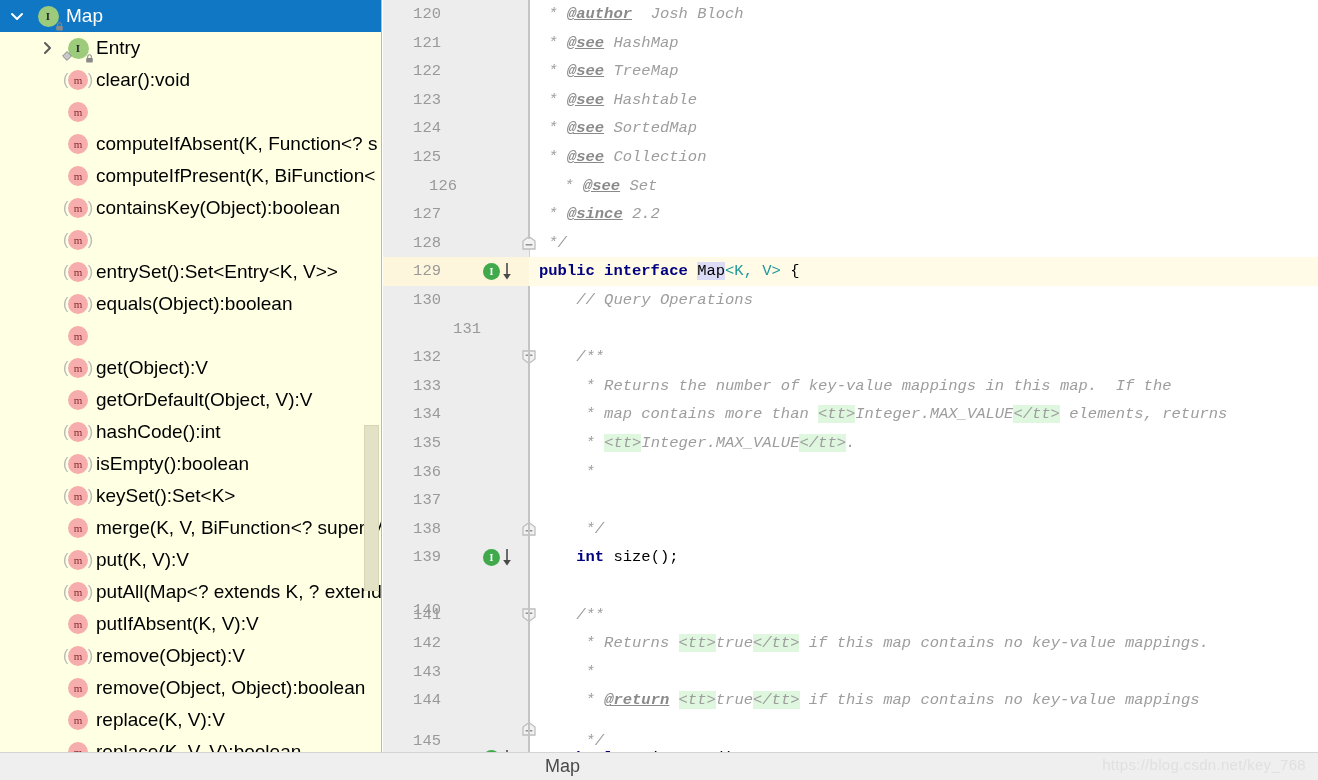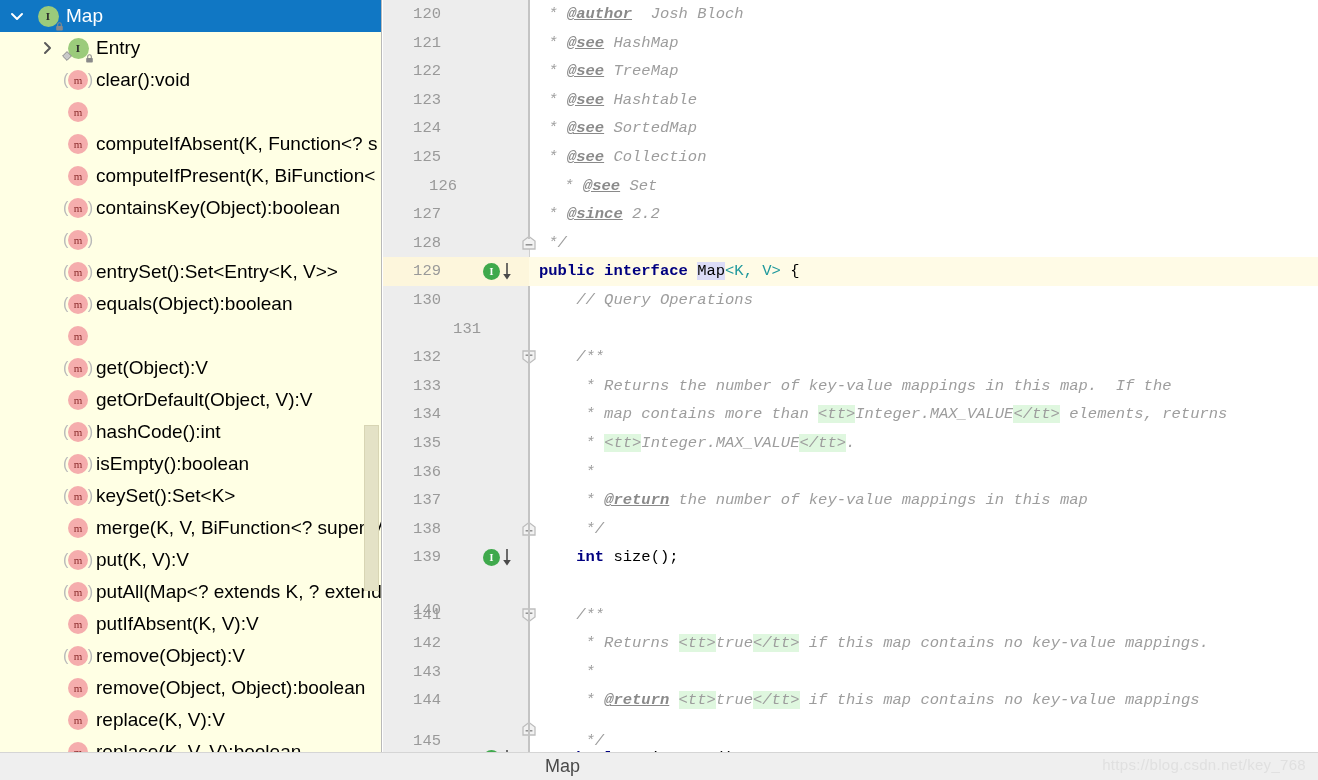--- a/index.html
+++ b/index.html
@@ -396,21 +396,21 @@
                 <path d="M6 1 L6 15" stroke="#4a4a4a" stroke-width="1.6"></path>
                 <path d="M2.2 12 L6 17.5 L9.8 12 Z" fill="#4a4a4a"></path>
               </svg></span></span><span class="code"><span class="c-kw">public interface </span><span class="c-ident-hl">Map</span><span class="c-type">&lt;K, V&gt;</span><span class="c-plain"> {</span></span></div>
         <div class="row" style="top: 286px; position: absolute; left: 0px; right: 0px;"><span class="lineno">130</span><span class="code"><span class="c-comment">    // Query Operations</span></span></div>
         <div class="row" style="top: 314.6px; position: absolute; left: 0px; right: 0px; margin-left: 40px;"><span class="lineno">131</span><span class="code"></span></div>
         <div class="row" style="top: 343.2px; position: absolute; left: 0px; right: 0px;"><span class="lineno">132</span><span class="code"><span class="c-comment">    /**</span></span></div>
         <div class="row" style="top: 371.8px; position: absolute; left: 0px; right: 0px;"><span class="lineno">133</span><span class="code"><span class="c-comment">     * Returns the number of key-value mappings in this map.  If the</span></span></div>
         <div class="row" style="top: 400.4px; position: absolute; left: 0px; right: 0px;"><span class="lineno">134</span><span class="code"><span class="c-comment">     * map contains more than </span><span class="c-tt">&lt;tt&gt;</span><span class="c-comment">Integer.MAX_VALUE</span><span class="c-tt">&lt;/tt&gt;</span><span class="c-comment"> elements, returns</span></span></div>
         <div class="row" style="top: 429px; position: absolute; left: 0px; right: 0px;"><span class="lineno">135</span><span class="code"><span class="c-comment">     * </span><span class="c-tt">&lt;tt&gt;</span><span class="c-comment">Integer.MAX_VALUE</span><span class="c-tt">&lt;/tt&gt;</span><span class="c-comment">.</span></span></div>
         <div class="row" style="top: 457.6px; position: absolute; left: 0px; right: 0px;"><span class="lineno">136</span><span class="code"><span class="c-comment">     *</span></span></div>
-        <div class="row" style="top: 486.2px; position: absolute; left: 0px; right: 0px;"><span class="lineno">137</span><span class="code"><span class="c-comment">     * </span><span class="c-tag">@return</span><span class="c-comment"> the number of key-value mappings in this map</span></span></div>
+        <div class="row" style="top: 486.2px; position: absolute; left: 0px; right: 0px;"><span class="lineno">137</span></div>
         <div class="row" style="top: 514.8px; position: absolute; left: 0px; right: 0px;"><span class="lineno">138</span><span class="code"><span class="c-comment">     */</span></span></div>
         <div class="row" style="top: 543.4px; position: absolute; left: 0px; right: 0px;"><span class="lineno">139</span><span class="gmark"><span class="iface-gicon">I</span><span class="down-arrow"><svg width="12" height="20" viewBox="0 0 12 20">
                 <path d="M6 1 L6 15" stroke="#4a4a4a" stroke-width="1.6"></path>
                 <path d="M2.2 12 L6 17.5 L9.8 12 Z" fill="#4a4a4a"></path>
               </svg></span></span><span class="code"><span class="c-kw">    int </span><span class="c-plain">size();</span></span></div>
         <div class="row" style="top: 572px; position: absolute; left: 0px; right: 0px; margin-top: 24px;"><span class="lineno">140</span><span class="code"></span></div>
         <div class="row" style="top: 600.6px; position: absolute; left: 0px; right: 0px;"><span class="lineno">141</span><span class="code"><span class="c-comment">    /**</span></span></div>
         <div class="row" style="top: 629.2px; position: absolute; left: 0px; right: 0px;"><span class="lineno">142</span><span class="code"><span class="c-comment">     * Returns </span><span class="c-tt">&lt;tt&gt;</span><span class="c-comment">true</span><span class="c-tt">&lt;/tt&gt;</span><span class="c-comment"> if this map contains no key-value mappings.</span></span></div>
         <div class="row" style="top: 657.8px; position: absolute; left: 0px; right: 0px;"><span class="lineno">143</span><span class="code"><span class="c-comment">     *</span></span></div>
         <div class="row" style="top: 686.4px; position: absolute; left: 0px; right: 0px;"><span class="lineno">144</span><span class="code"><span class="c-comment">     * </span><span class="c-tag">@return</span><span class="c-comment"> </span><span class="c-tt">&lt;tt&gt;</span><span class="c-comment">true</span><span class="c-tt">&lt;/tt&gt;</span><span class="c-comment"> if this map contains no key-value mappings</span></span></div>

